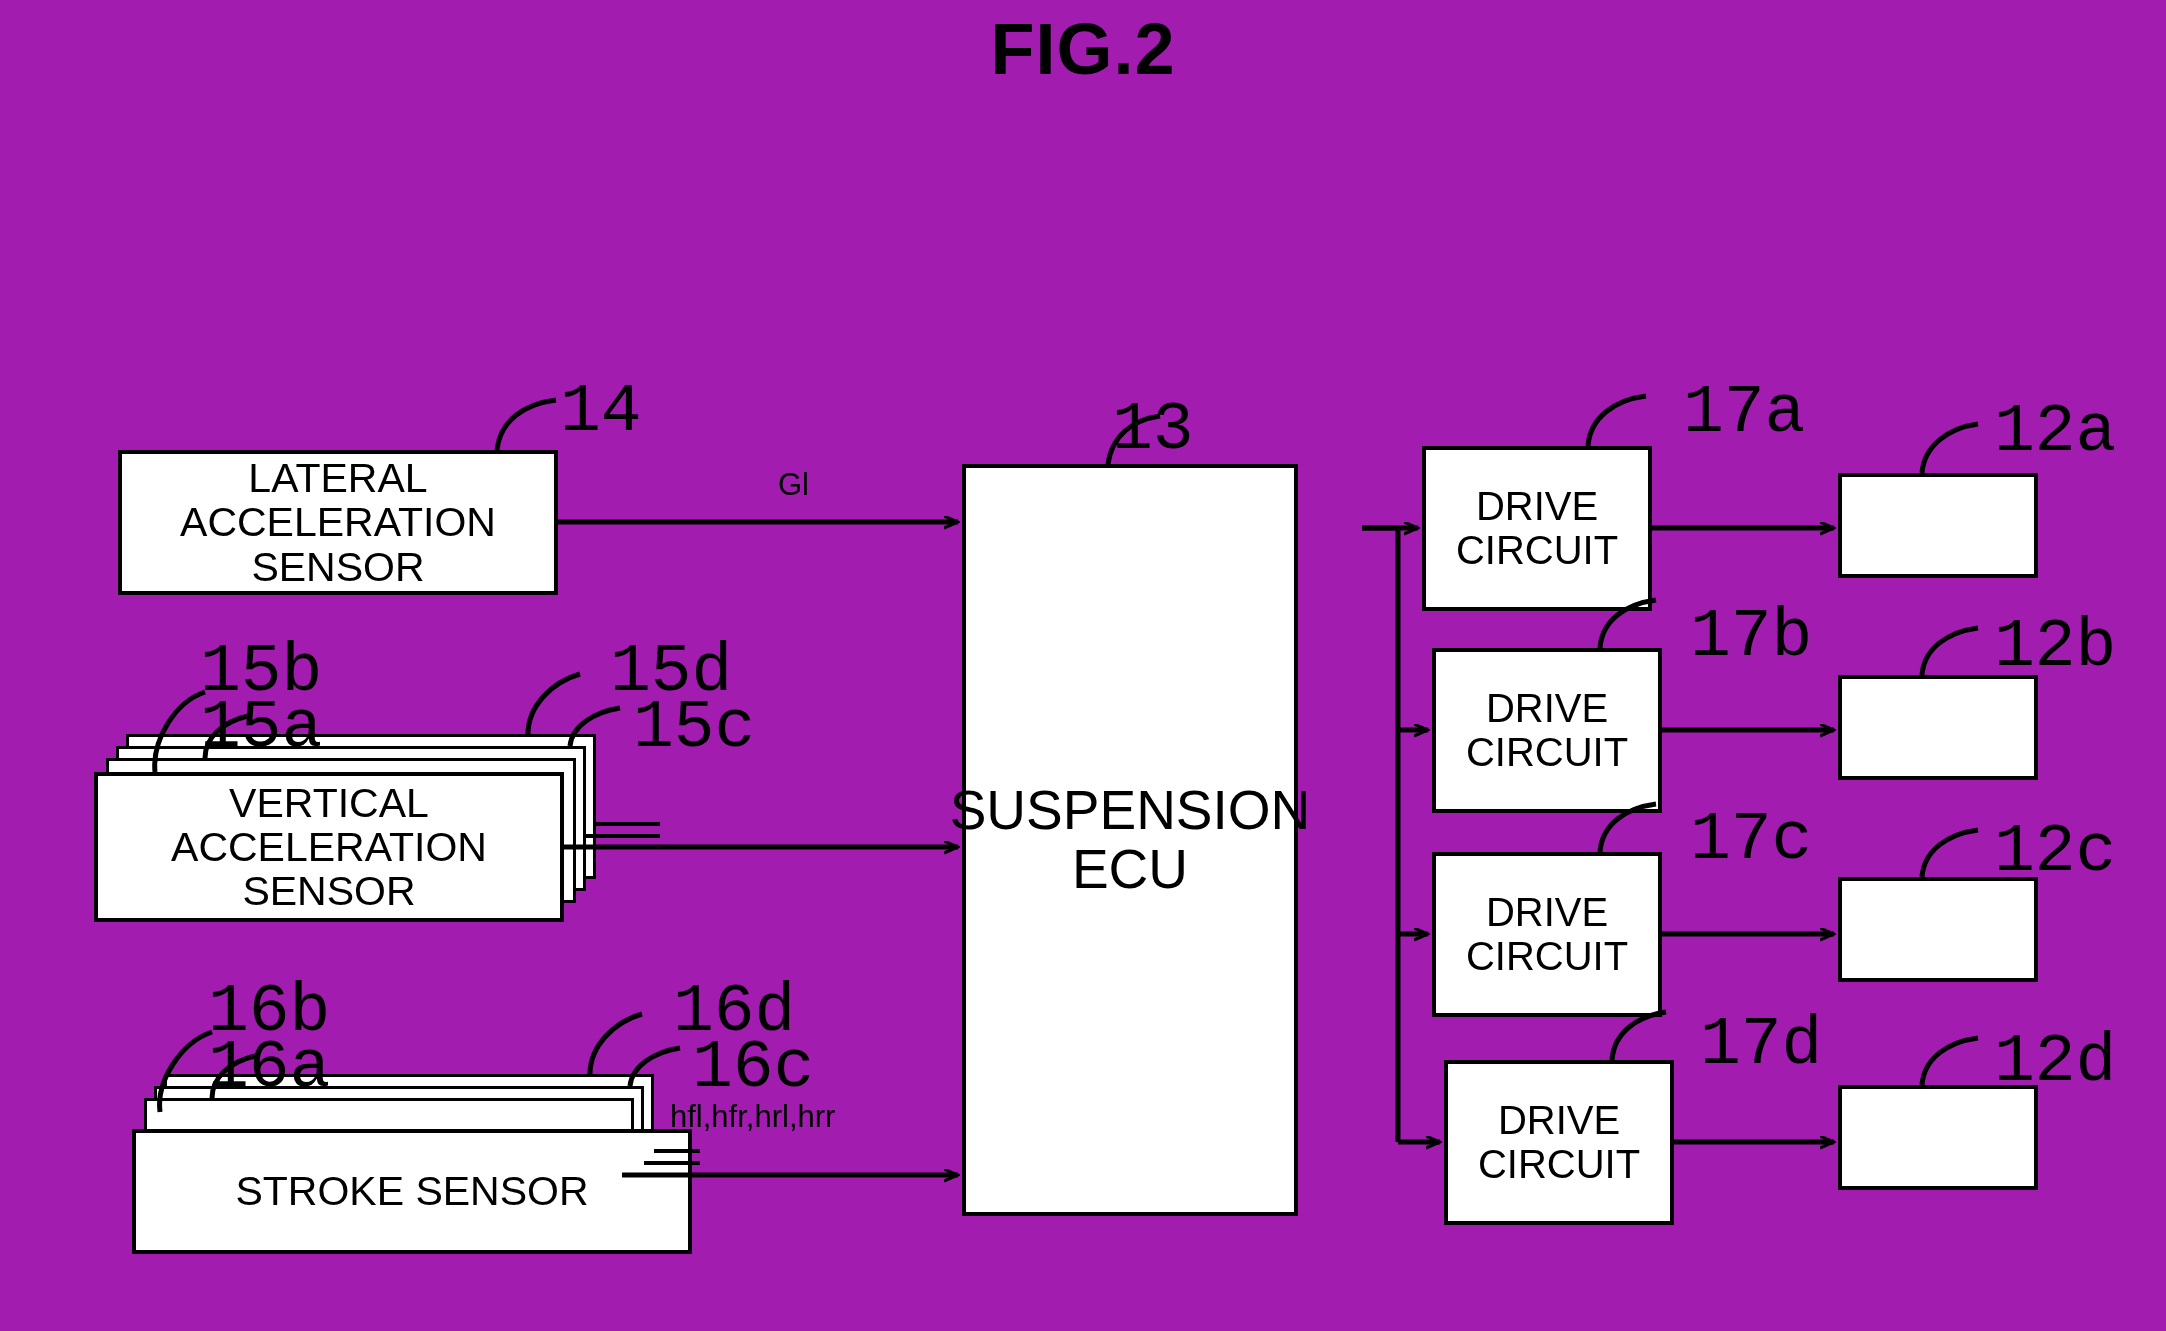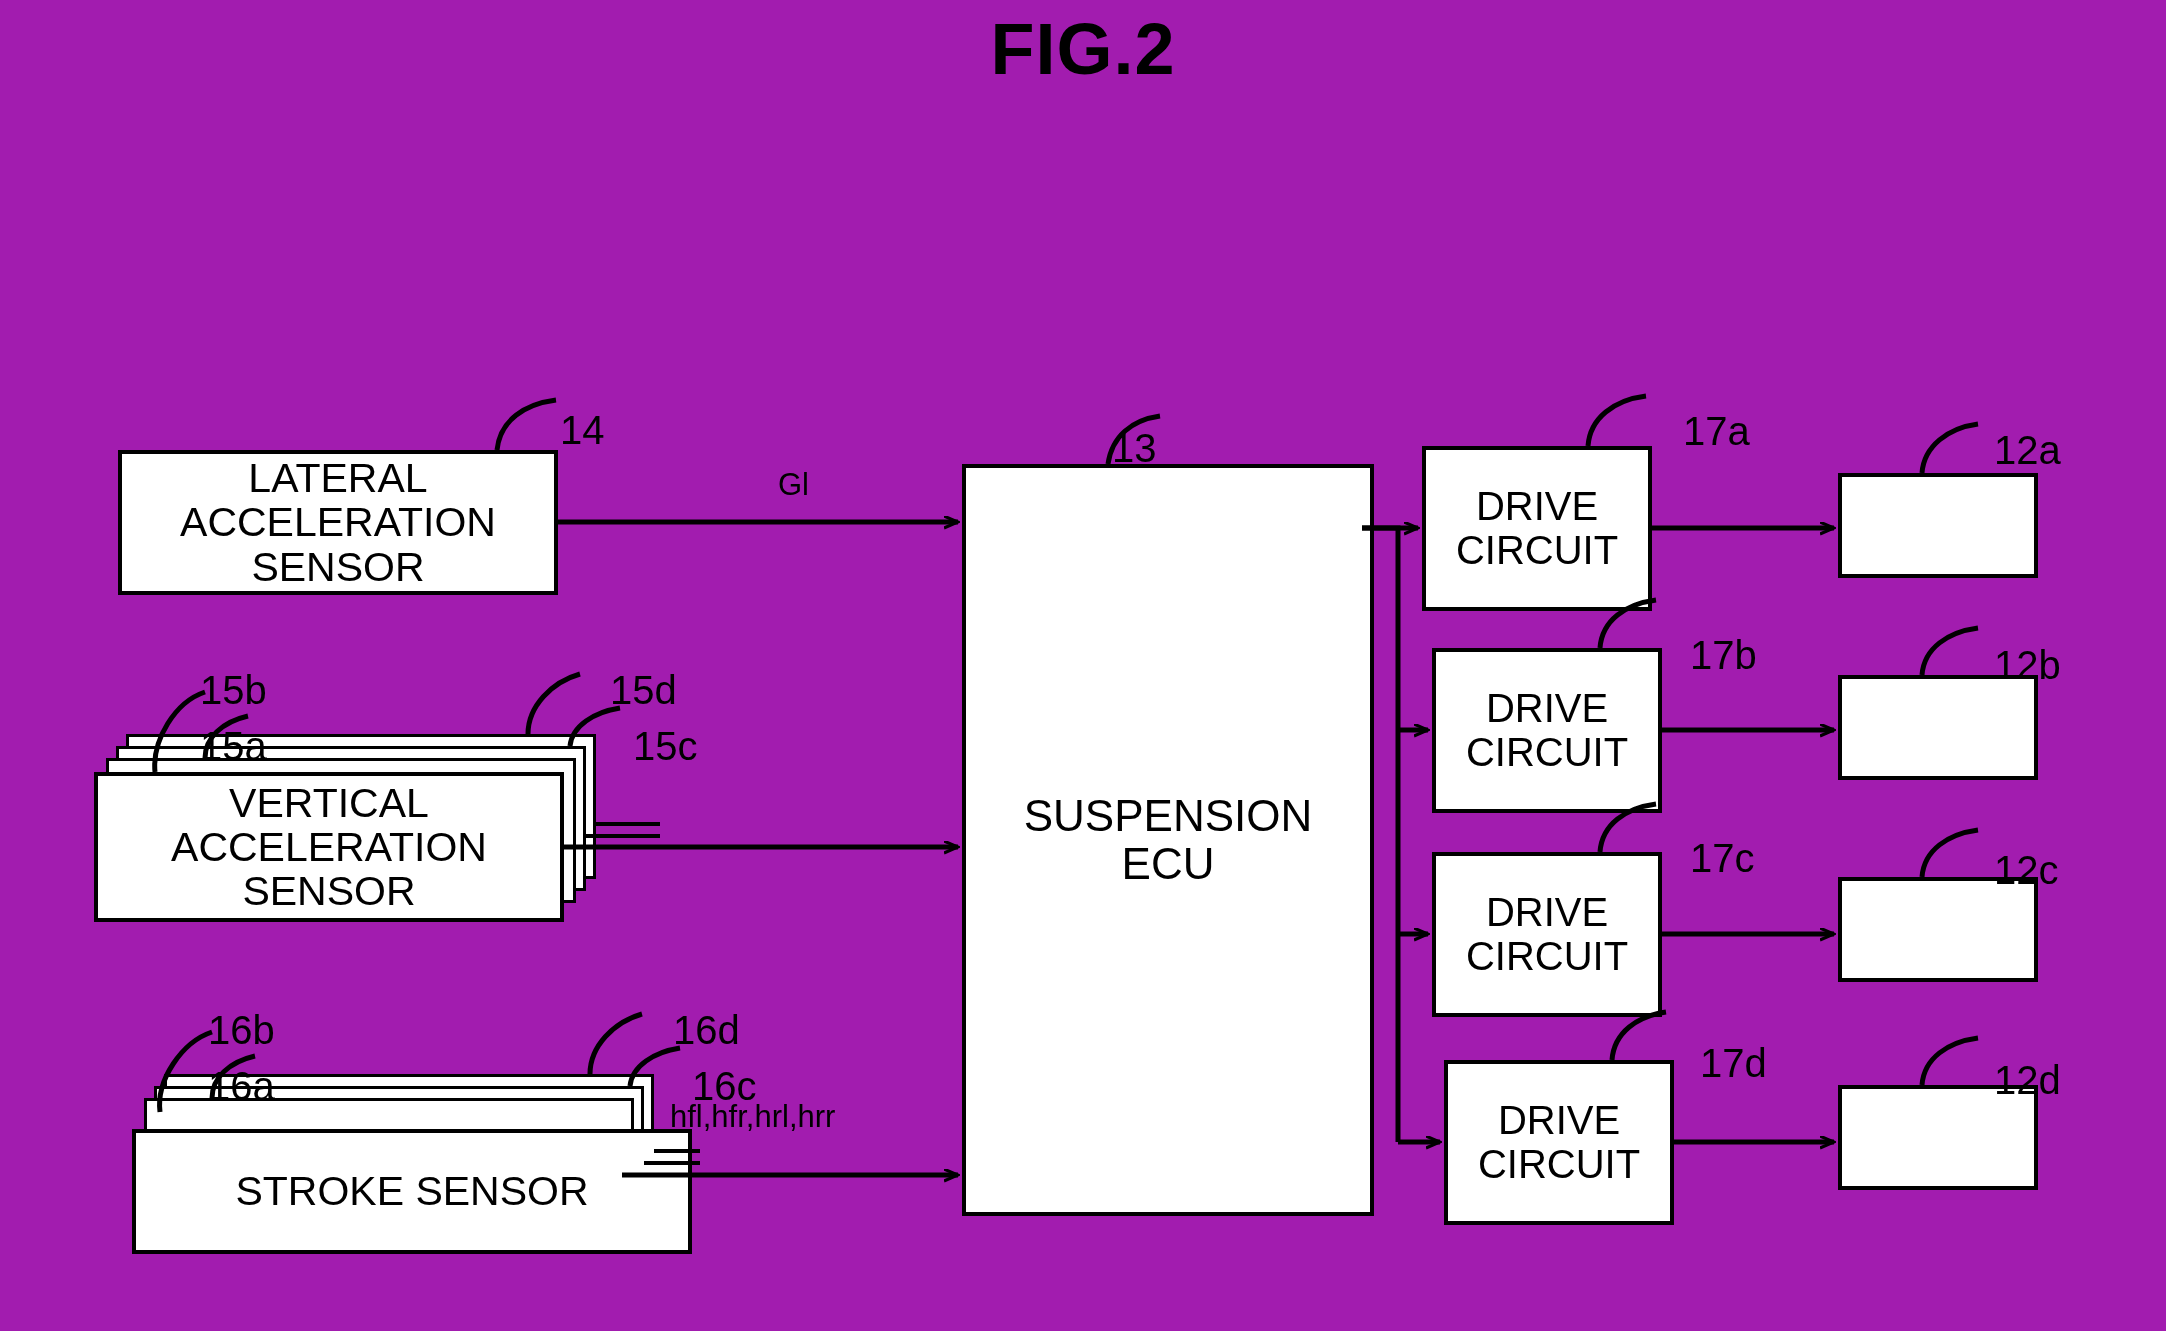--- a/index.html
+++ b/index.html
@@ -40,25 +40,24 @@
     font-size: 40px;
     font-family: "Liberation Sans", sans-serif;
   }
   .box.thin { border-width: 3px; }
   .boxlabel {
     display: block;
     white-space: pre-line;
   }
   .ref {
     position: absolute;
-    font-size: 40px;
-    font-family: Liberation Sans, sans-serif;
+    font-size: 68px;
+    font-family: Liberation Mono, monospace;
     white-space: nowrap;
     line-height: 1;
-    margin-top: 32px;
   }
   .siglabel {
     position: absolute;
     font-size: 31px;
     font-family: "Liberation Sans", sans-serif;
     white-space: pre-line;
     line-height: 1.12;
     text-align: left;
   }
   svg.overlay {
@@ -100,21 +99,21 @@
   <div class="box thin" style="left:154px; top:1086px; width:490px; height:122px;"></div>
   <div class="box thin" style="left:144px; top:1098px; width:490px; height:122px;"></div>
   <div class="box" style="left:132px; top:1112px; width:560px; height:125px; font-size:41px;margin-top:17px;">
     <span class="boxlabel">STROKE SENSOR</span>
   </div>
   <div class="ref" style="left:208px; top:978px;">16b</div>
   <div class="ref" style="left:208px; top:1034px;">16a</div>
   <div class="ref" style="left:673px; top:978px;">16d</div>
   <div class="ref" style="left:692px; top:1034px;">16c</div>
 
-  <div class="box" style="left:962px; top:464px; width:412px; height:752px; font-size:44px;">
+  <div class="box" style="left:962px; top:464px; width:336px; height:752px; font-size:55px;">
     <span class="boxlabel">SUSPENSION
 ECU</span>
   </div>
   <div class="ref" style="left:1112px; top:396px;">13</div>
 
   <div class="box" style="left:1422px; top:446px; width:230px; height:165px; font-size:40px;">
     <span class="boxlabel">DRIVE
 CIRCUIT</span>
   </div>
   <div class="ref" style="left:1683px; top:379px;">17a</div>

